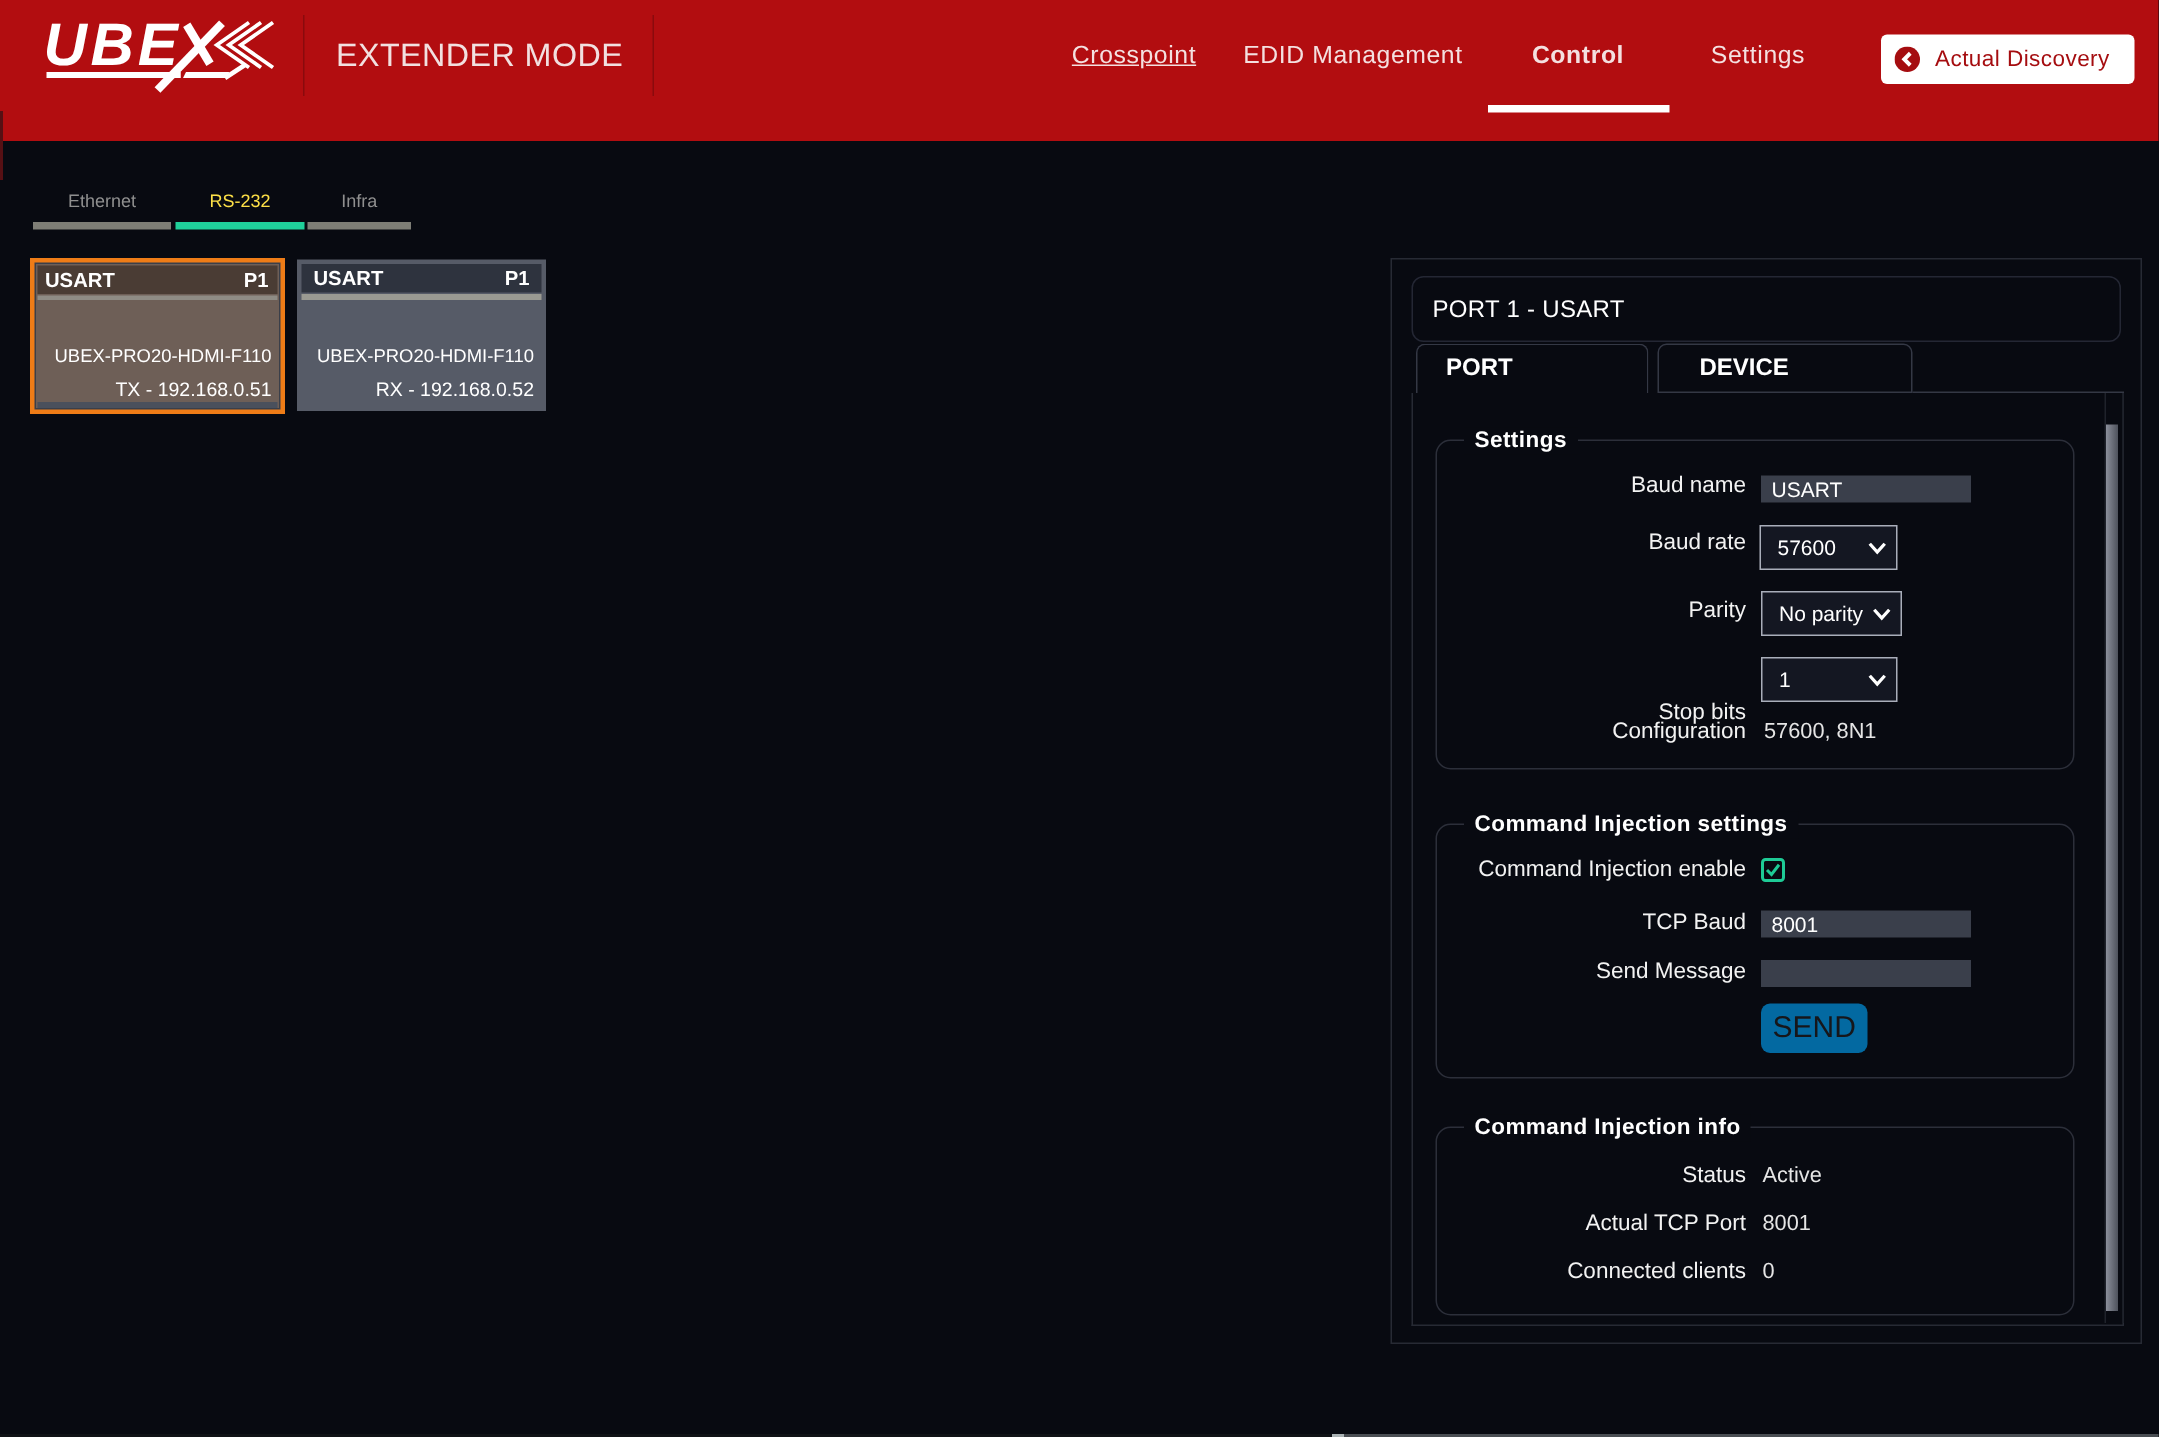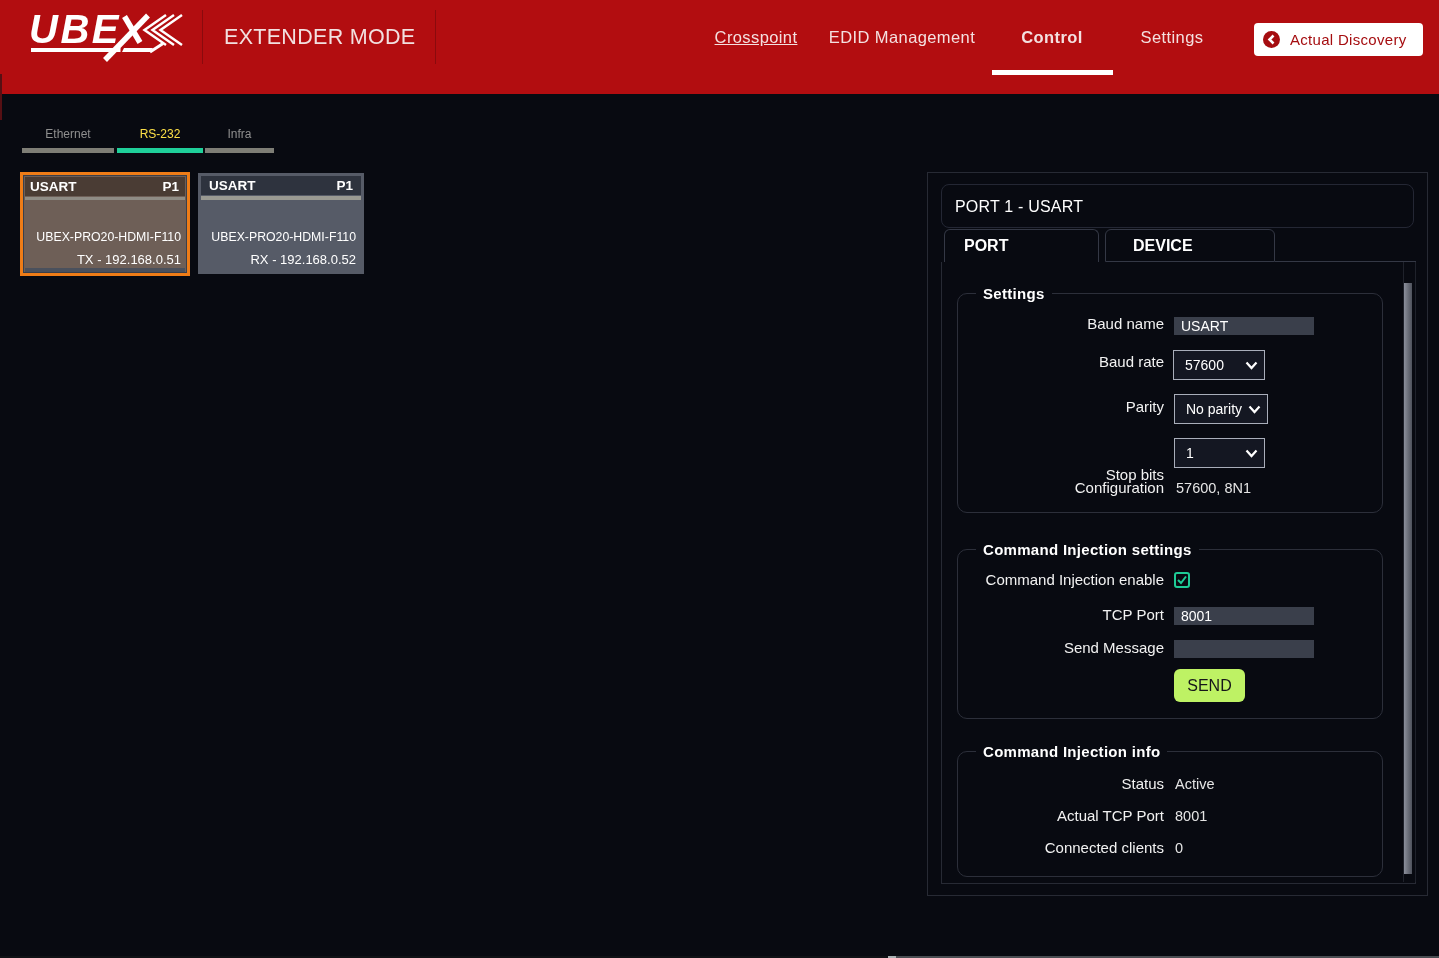--- a/index.html
+++ b/index.html
@@ -34,21 +34,21 @@
 .ptab { position:absolute; top:56px; height:33px; border:1px solid #343845; border-bottom:none; border-radius:6px 6px 0 0; color:#fff; font-weight:bold; font-size:16px; line-height:32px; }
 #tabline { position:absolute; left:347px; top:88px; width:141px; height:1px; background:#343845; }
 #pane { position:absolute; left:13px; top:89px; width:475px; height:622px; border:1px solid #272a34; border-top:none; }
 .fs { position:absolute; left:15px; width:426px; border:1px solid #2c2f3a; border-radius:10px; }
 .legend { position:absolute; top:-9px; left:18px; background:#080a11; padding:0 7px; color:#fff; font-weight:bold; font-size:15px; letter-spacing:0.3px; line-height:18px; white-space:nowrap; }
 .lab { position:absolute; right:218px; text-align:right; color:#f2f2f2; font-size:15px; line-height:18px; white-space:nowrap; }
 .val { position:absolute; color:#e5e5e5; font-size:14.5px; line-height:18px; }
 .inp { position:absolute; left:216px; width:140px; height:18px; background:#3a3f4b; color:#fff; font-size:14px; line-height:18px; padding-left:7px; }
 .sel { position:absolute; background:#141722; border:1px solid #a9aeba; height:30px; color:#fff; font-size:14px; line-height:28px; padding-left:11px; }
 .sel svg { position:absolute; right:6px; top:10px; }
-#sendbtn { position:absolute; left:216px; top:119px; width:71px; height:33px; background:#bef264; border-radius:6px; color:#16161a; font-size:16px; text-align:center; line-height:33px; }
+#sendbtn { position:absolute; left:216px; top:119px; width:71px; height:33px; background:#0369a1; border-radius:6px; color:#16161a; font-size:20px; text-align:center; line-height:33px; }
 #cbox { position:absolute; left:216px; top:22px; width:16px; height:16px; border:2px solid #1ecb96; border-radius:3px; }
 #vtrack { position:absolute; left:461px; top:0px; width:13px; height:620px; border-left:1px solid #1f222b; border-right:1px solid #1f222b; }
 #vscroll { position:absolute; left:462px; top:21px; width:8px; height:591px; background:linear-gradient(90deg,#8b8f9b,#4e525c); }
 
 #htrack { position:absolute; left:0; top:955.5px; width:1439px; height:2.5px; background:#101216; }
 #hthumb { position:absolute; left:896px; top:955.5px; width:543px; height:2.5px; background:#4a4e53; }
 #hbox { position:absolute; left:888px; top:955.5px; width:8px; height:2.5px; background:#aab2b4; }
 </style>
 </head>
 <body>
@@ -143,21 +143,21 @@
       <div class="val" style="left:218px; top:184.5px;">57600, 8N1</div>
     </div>
     <div class="fs" style="top:287px; height:170px;">
       <div class="legend">Command Injection settings</div>
       <div class="lab" style="top:21px;">Command Injection enable</div>
       <div id="cbox">
           <svg width="12" height="12" viewBox="0 0 12 12" style="position:absolute;left:0;top:0">
             <path d="M2,6 L5,9 L10,2.5" stroke="#1ecb96" stroke-width="2" fill="none"></path>
           </svg>
         </div>
-      <div class="lab" style="top:55.5px;">TCP Port</div>
+      <div class="lab" style="top:55.5px;">TCP Baud</div>
       <div class="inp" style="top:57px;">8001</div>
       <div class="lab" style="top:88.5px;">Send Message</div>
       <div class="inp" style="top:90px;"></div>
       <div id="sendbtn">SEND</div>
     </div>
     <div class="fs" style="top:489px; height:126px;padding-left:10px;">
       <div class="legend">Command Injection info</div>
       <div class="lab" style="top:22.5px;">Status</div>
       <div class="val" style="left:217px; top:22.5px;">Active</div>
       <div class="lab" style="top:54.5px;">Actual TCP Port</div>

